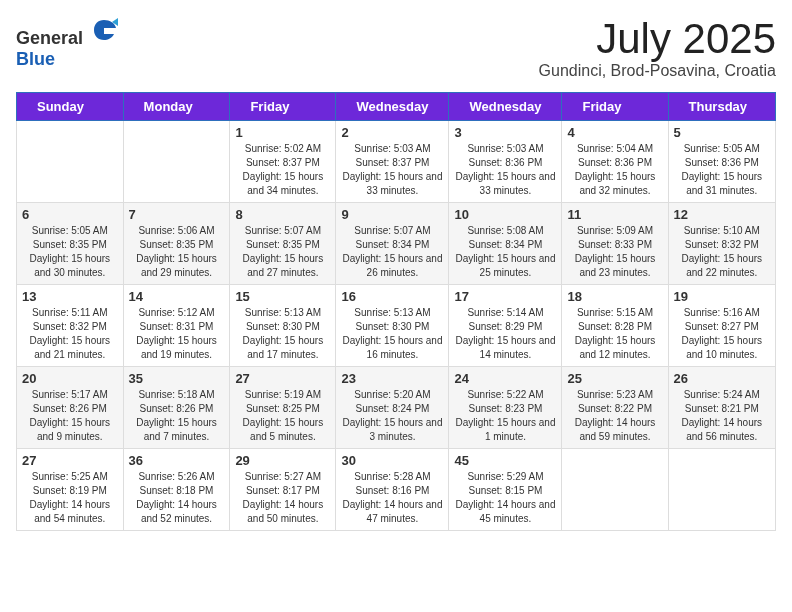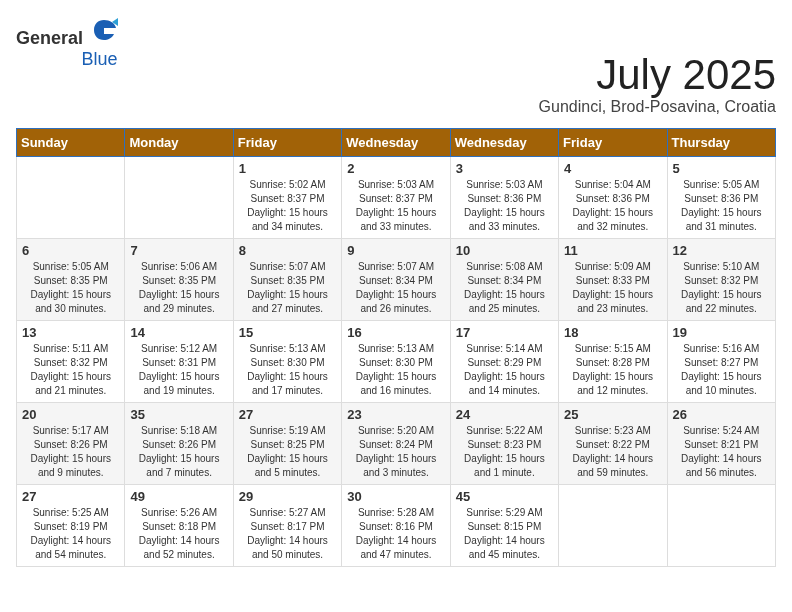--- a/index.html
+++ b/index.html
@@ -12,62 +12,60 @@
     }
     .header {
       display: flex;
       justify-content: space-between;
       align-items: flex-start;
       margin-bottom: 12px;
     }
     .logo {
       display: flex;
       align-items: center;
-      text-align: right;
     }
     .logo-text-general {
       font-size: 18px;
       font-weight: bold;
       color: #333;
     }
     .logo-text-blue {
       font-size: 18px;
-      font-weight: normal;
+      font-weight: bold;
       color: #1a5fb4;
     }
     .logo-icon {
       width: 28px;
       height: 28px;
       margin-left: 2px;
     }
     .title-block {
       text-align: right;
     }
     .month-title {
       font-size: 42px;
       font-weight: normal;
       color: #222;
       line-height: 1.1;
-      margin-top: 36px;
     }
     .location-title {
       font-size: 16px;
       color: #444;
     }
     .calendar {
       width: 100%;
       border-collapse: collapse;
       border: 1px solid #ccc;
     }
     .calendar th {
-      background-color: #a16207;
+      background-color: #6d28d9;
       color: #fff;
       font-size: 13px;
       font-weight: bold;
-      padding: 6px 4px;
+      padding: 6px 20px;
       text-align: left;
       border: 1px solid #2e6fbd;
     }
     .calendar td {
       vertical-align: top;
       width: 108px;
       min-height: 80px;
       padding: 4px 5px;
       font-size: 10px;
       color: #333;
@@ -240,21 +238,21 @@
           <span class="day-number">26</span>
           <div class="day-info">Sunrise: 5:24 AM<br>Sunset: 8:21 PM<br>Daylight: 14 hours and 56 minutes.</div>
         </td>
       </tr>
       <tr>
         <td>
           <span class="day-number">27</span>
           <div class="day-info">Sunrise: 5:25 AM<br>Sunset: 8:19 PM<br>Daylight: 14 hours and 54 minutes.</div>
         </td>
         <td>
-          <span class="day-number">49</span>
+          <span class="day-number">36</span>
           <div class="day-info">Sunrise: 5:26 AM<br>Sunset: 8:18 PM<br>Daylight: 14 hours and 52 minutes.</div>
         </td>
         <td>
           <span class="day-number">29</span>
           <div class="day-info">Sunrise: 5:27 AM<br>Sunset: 8:17 PM<br>Daylight: 14 hours and 50 minutes.</div>
         </td>
         <td>
           <span class="day-number">30</span>
           <div class="day-info">Sunrise: 5:28 AM<br>Sunset: 8:16 PM<br>Daylight: 14 hours and 47 minutes.</div>
         </td>

